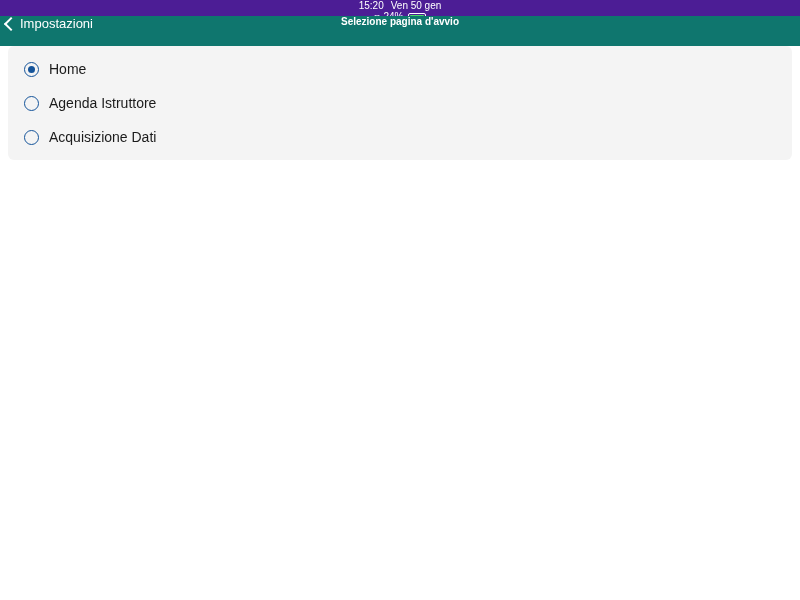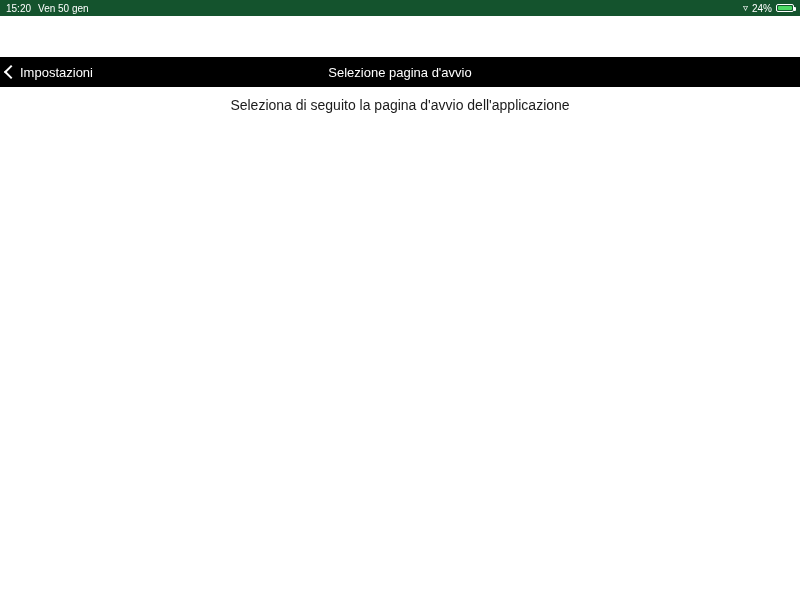--- a/index.html
+++ b/index.html
@@ -10,27 +10,28 @@
     width: 800px;
     height: 600px;
     background: #ffffff;
     font-family: "Liberation Sans", sans-serif;
     overflow: hidden;
   }
 
   
   .status-bar {
     height: 16px;
-    background: #14532d;
+    background: #4c1d95;
     color: #ffffff;
     font-size: 10px;
     display: flex;
     align-items: center;
     padding: 0 6px;
     box-sizing: border-box;
+    flex-direction: column;
   }
   .status-left {
     display: flex;
     align-items: center;
     gap: 7px;
     flex: 0 0 auto;
   }
   .status-center { flex: 1 1 auto; }
   .status-right {
     display: flex;
@@ -64,27 +65,26 @@
     top: 1px;
     bottom: 1px;
     width: 14px;
     background: #4cd964;
     border-radius: 1px;
   }
 
   
   .nav-bar {
     height: 30px;
-    background: #000000;
+    background: #0f766e;
     color: #ffffff;
     position: relative;
     display: flex;
-    align-items: center;
-    box-sizing: border-box;
-    margin-top: 41px;
+    align-items: flex-start;
+    box-sizing: border-box;
   }
   .nav-back {
     display: flex;
     align-items: center;
     gap: 3px;
     padding-left: 6px;
     font-size: 13px;
     color: #ffffff;
     cursor: pointer;
   }
@@ -95,22 +95,22 @@
     border-left: 2px solid #ffffff;
     border-bottom: 2px solid #ffffff;
     transform: rotate(45deg);
     margin-right: 1px;
   }
   .nav-title {
     position: absolute;
     left: 0;
     right: 0;
     text-align: center;
-    font-size: 13px;
-    font-weight: normal;
+    font-size: 10px;
+    font-weight: bold;
     color: #ffffff;
     pointer-events: none;
   }
 
   
   .content {
     background: #ffffff;
   }
   .instruction {
     text-align: center;
@@ -180,15 +180,28 @@
 
 <div class="nav-bar">
   <div class="nav-back">
     <span class="chevron-left"></span>
     <span>Impostazioni</span>
   </div>
   <div class="nav-title">Selezione pagina d'avvio</div>
 </div>
 
 <div class="content">
-  <div class="instruction">Seleziona di seguito la pagina d'avvio dell'applicazione</div>
-
+
+  <div class="options-card">
+    <div class="option-row">
+      <span class="radio checked"></span>
+      <span class="option-label">Home</span>
+    </div>
+    <div class="option-row">
+      <span class="radio"></span>
+      <span class="option-label">Agenda Istruttore</span>
+    </div>
+    <div class="option-row">
+      <span class="radio"></span>
+      <span class="option-label">Acquisizione Dati</span>
+    </div>
+  </div>
 </div>
 
 </body></html>

